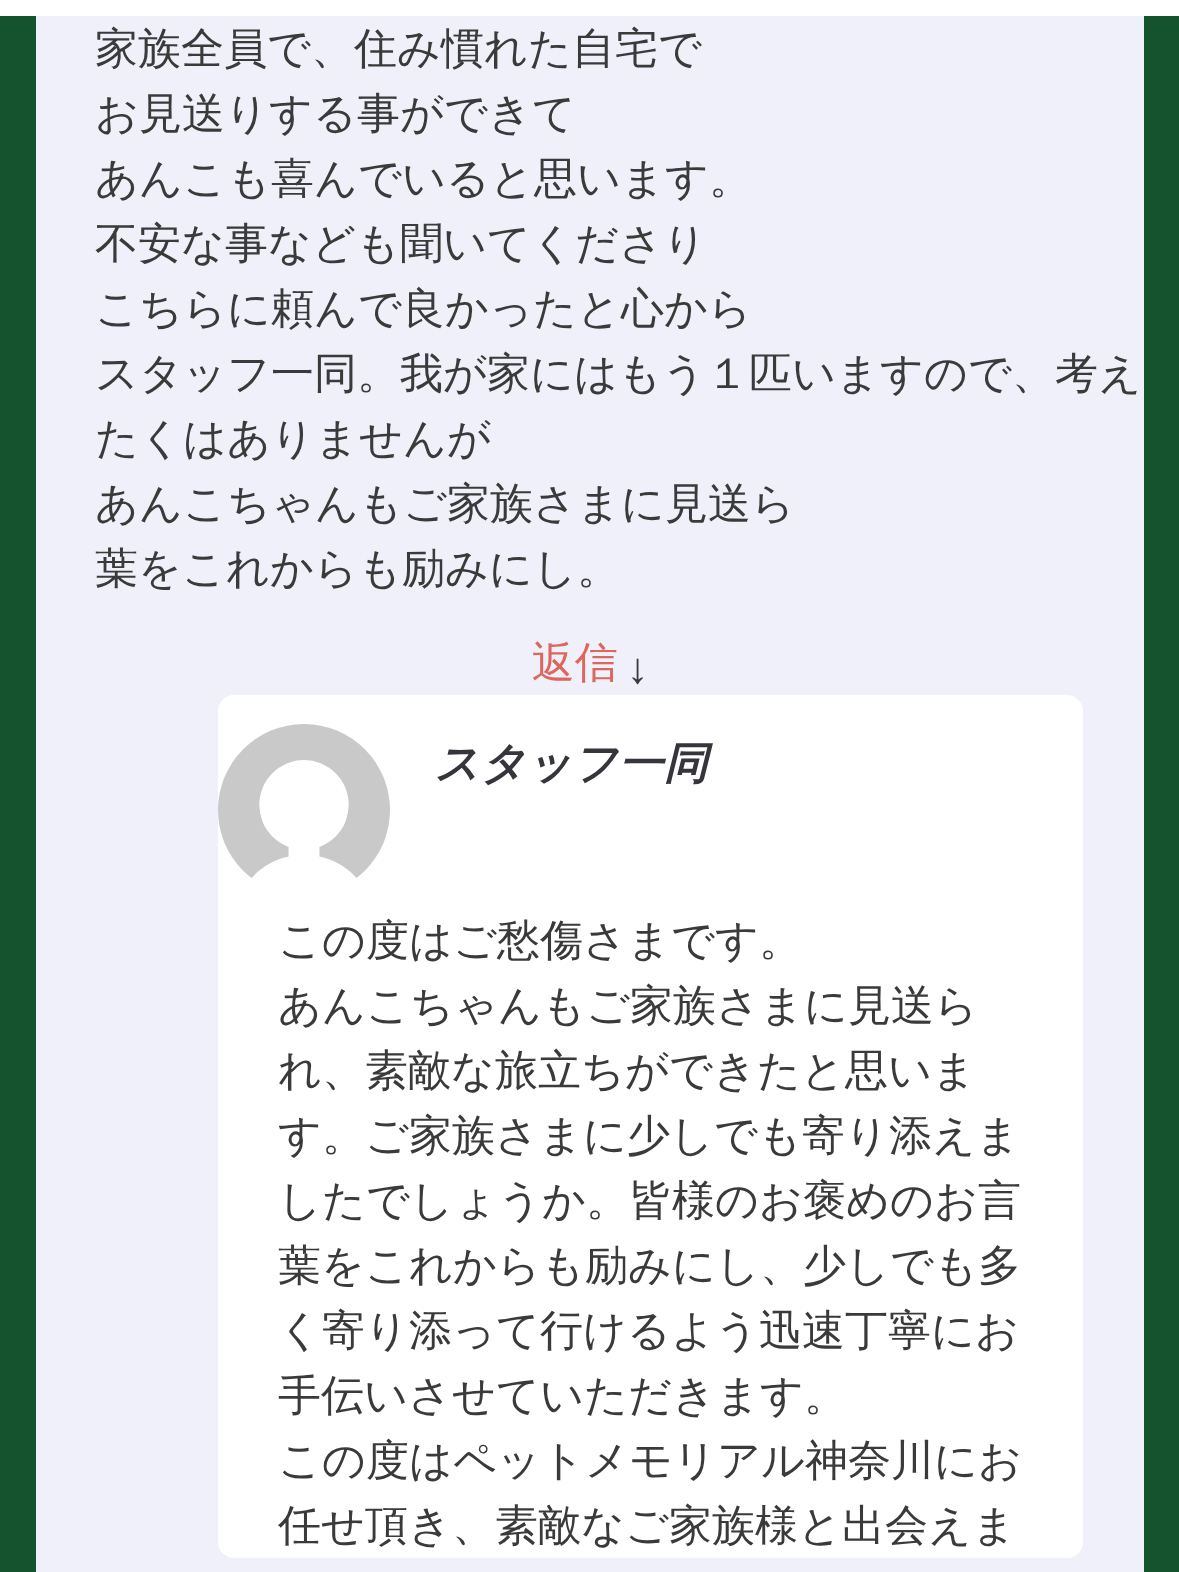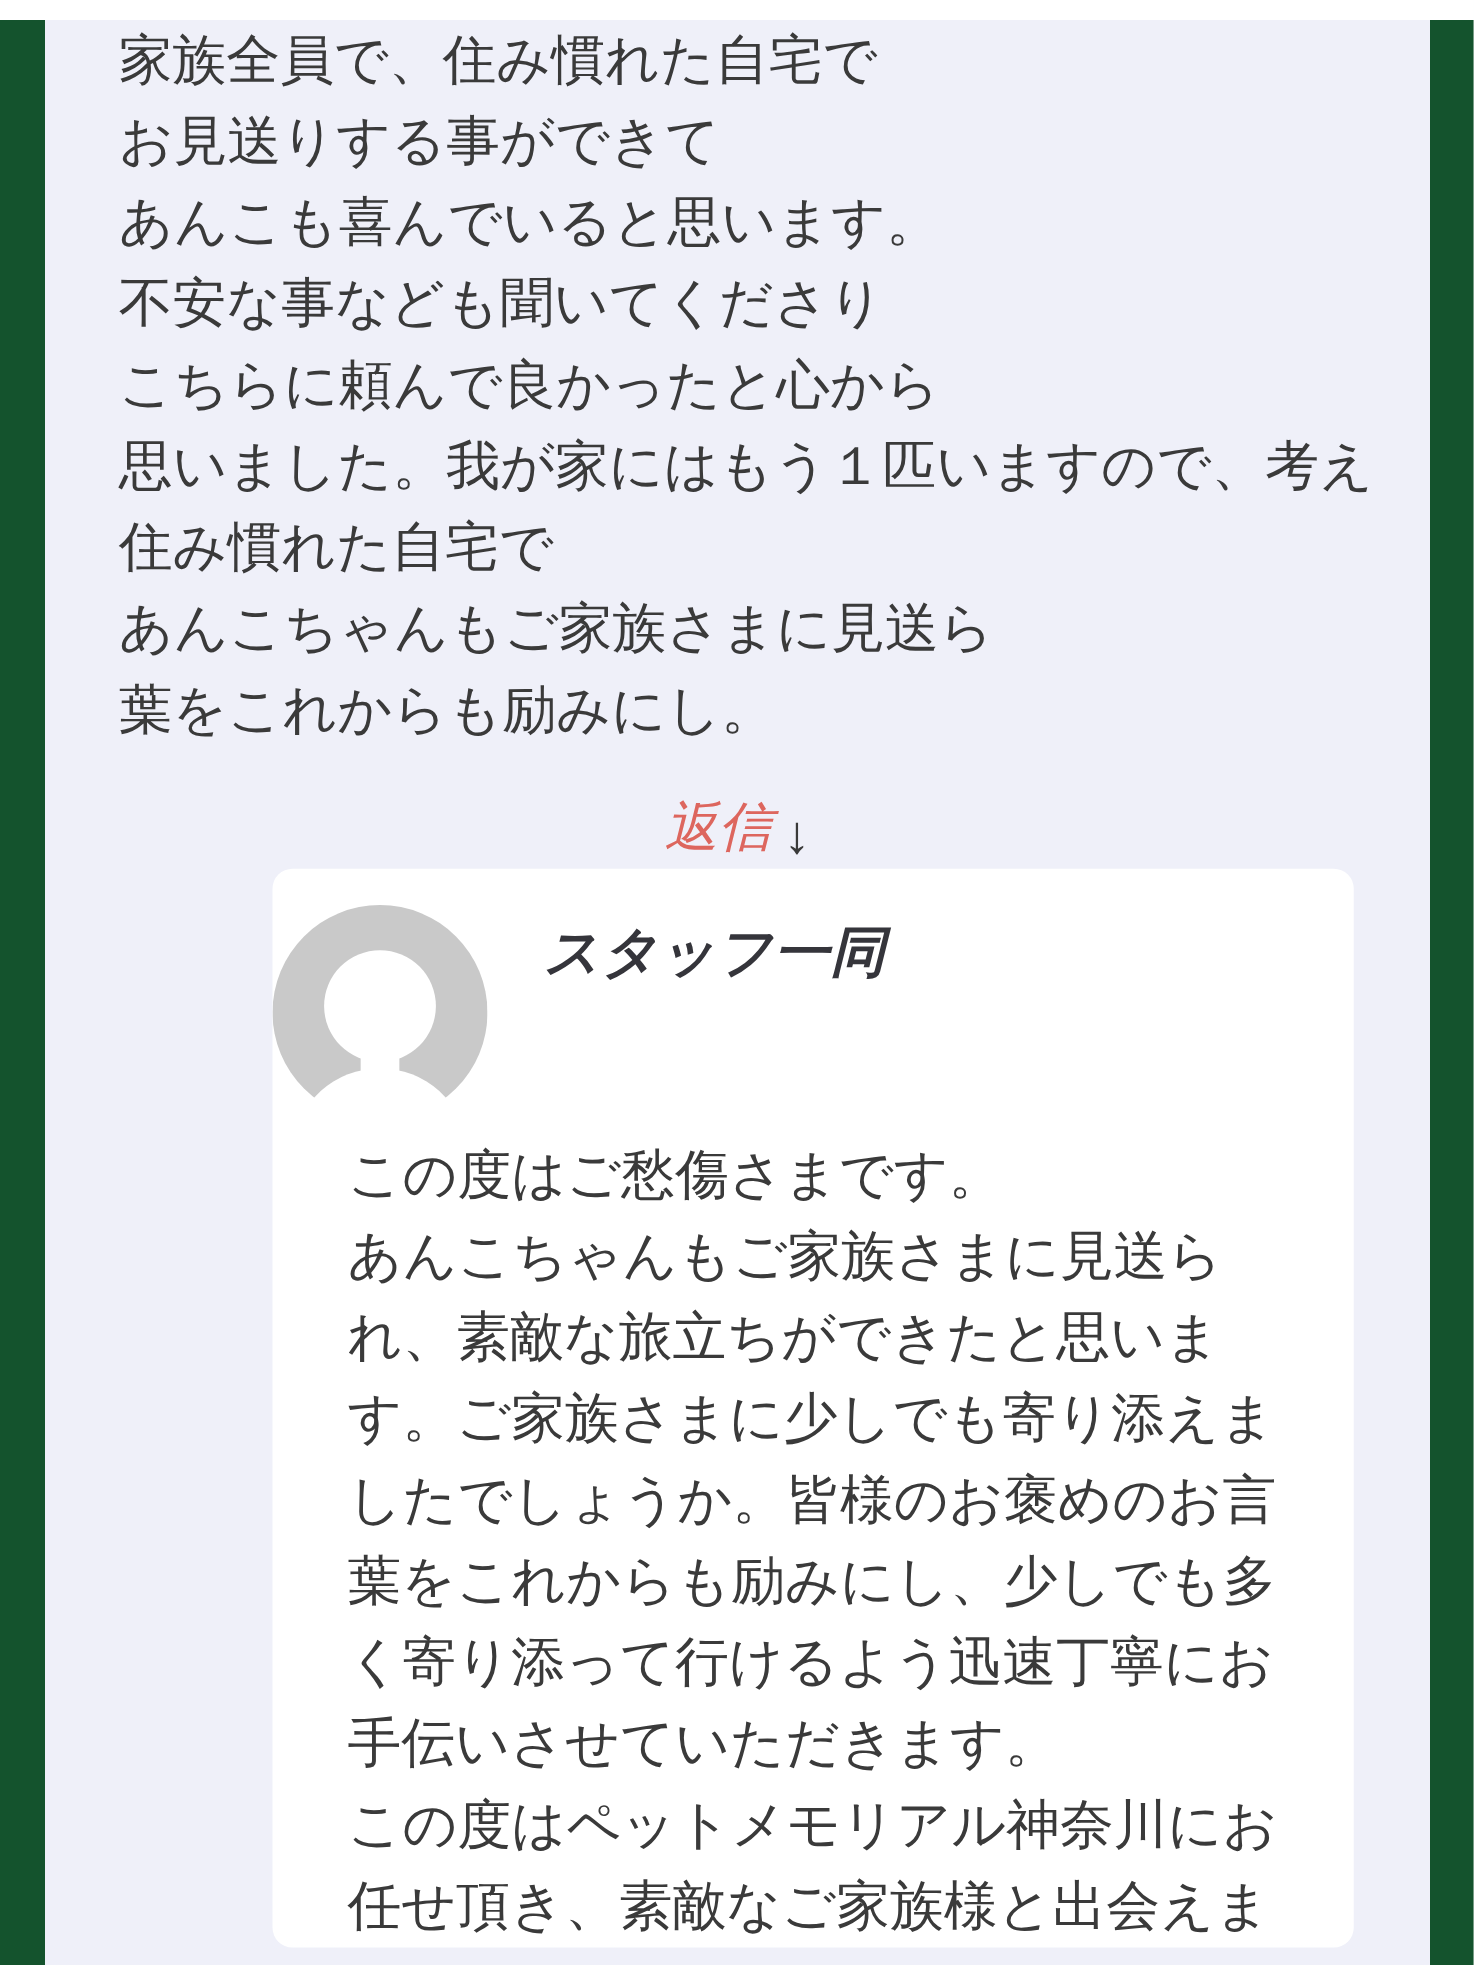--- a/index.html
+++ b/index.html
@@ -35,21 +35,20 @@
   .reply-link-row {
     margin-top:29px;
     text-align:center;
     font-size:43px;
     line-height:65px;
   }
   .reply-link {
     color:#dd665e;
     text-decoration:none;
     cursor:pointer;
-    font-style:italic;
   }
   .down-arrow {
     display:inline-block;
     color:#3a3a3a;
     margin-left:9px;
     position:relative;
     top:6px;
     font-weight:400;
   }
 
@@ -95,22 +94,22 @@
 
 <div class="viewport">
   <div class="thread-panel">
 
     <div class="review-text">
       <div class="line">家族全員で、住み慣れた自宅で</div>
       <div class="line">お見送りする事ができて</div>
       <div class="line">あんこも喜んでいると思います。</div>
       <div class="line">不安な事なども聞いてくださり</div>
       <div class="line">こちらに頼んで良かったと心から</div>
-      <div class="line">思いました。我が家にはもう１匹いますので、考え</div>
-      <div class="line">住み慣れた自宅で</div>
+      <div class="line">スタッフ一同。我が家にはもう１匹いますので、考え</div>
+      <div class="line">たくはありませんが</div>
       <div class="line">あんこちゃんもご家族さまに見送ら</div>
       <div class="line">葉をこれからも励みにし。</div>
     </div>
 
     <div class="reply-link-row">
       <a class="reply-link">返信</a><span class="down-arrow">↓</span>
     </div>
 
     <div class="reply-card">
       <div class="reply-header">

